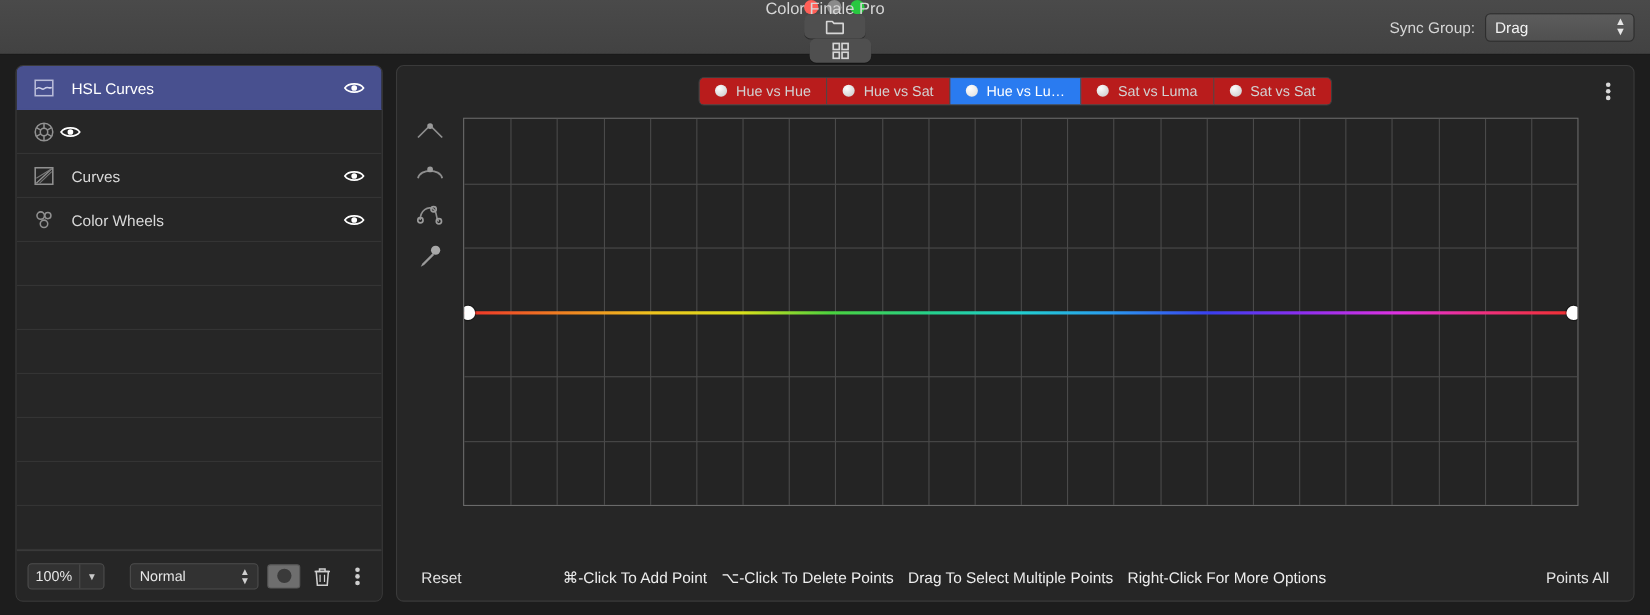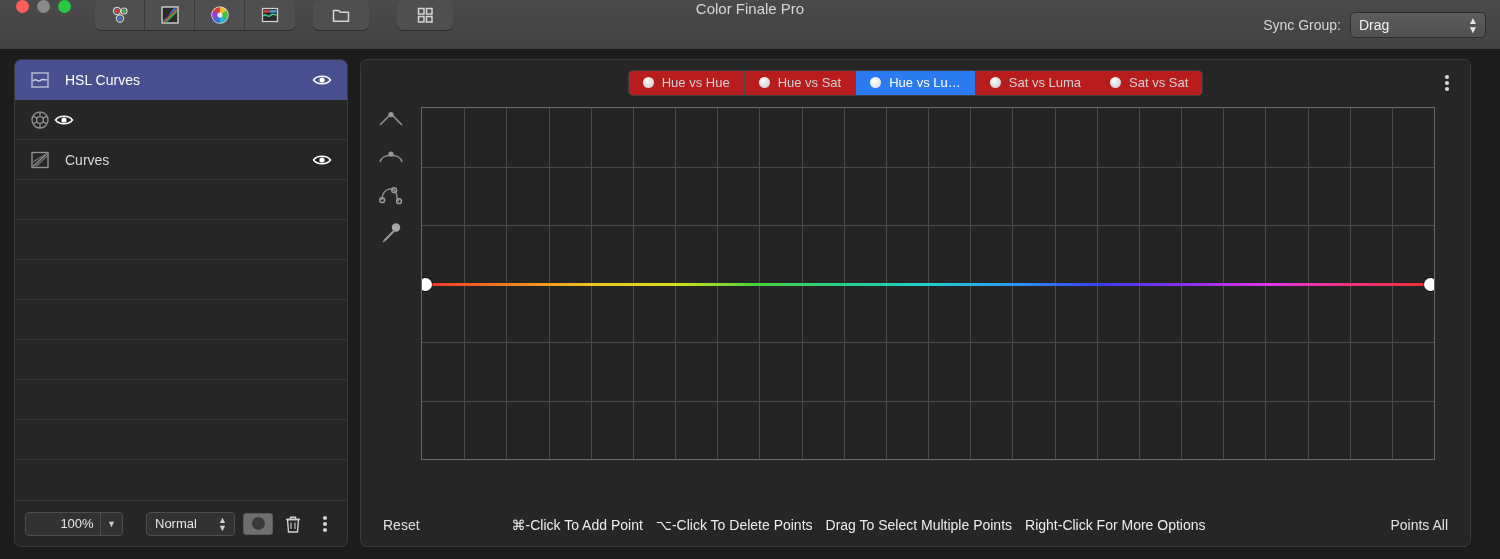--- a/index.html
+++ b/index.html
@@ -11,21 +11,22 @@
     -webkit-font-smoothing: antialiased;
   }
 
   
   .titlebar {
     position: relative;
     height: 50px;
     background: linear-gradient(180deg,#4a4a4a 0%,#424242 100%);
     border-bottom: 1px solid #1a1a1a;
     display: flex;
-    align-items: flex-start;
+    align-items: center;
+    flex-direction: column;
   }
   .traffic {
     display: flex; align-items: center; gap: 8px;
     margin-left: 16px;
   }
   .tl { width: 13px; height: 13px; border-radius: 50%; }
   .tl.close { background: #ff5f57; }
   .tl.min   { background: #8a8a8a; }
   .tl.max   { background: #28c840; }
 
@@ -86,21 +87,21 @@
   .sync-select .updown {
     position: absolute; right: 7px;
     font-size: 10px; line-height: 9px; color: #e8e8e8;
     text-align: center;
   }
 
   
   .body {
     display: flex;
     height: 509px;
-    padding: 9px 29px 12px 14px;
+    padding: 9px 14px 12px 14px;
     gap: 12px;
   }
 
   
   .sidebar {
     width: 334px;
     background: #262626;
     border: 1px solid #3a3a3a;
     border-radius: 7px;
     display: flex; flex-direction: column;
@@ -142,21 +143,21 @@
     display: flex; align-items: stretch;
     height: 24px;
     border: 1px solid #4d4d4d;
     border-radius: 4px;
     background: #323232;
     overflow: hidden;
   }
   .opacity-val {
     width: 46px;
     display: flex; align-items: center; justify-content: center;
-    font-size: 13px; color: #e6e6e6; margin-left: 28px;
+    font-size: 13px; color: #e6e6e6;
   }
   .opacity-arrow {
     width: 22px;
     border-left: 1px solid #4d4d4d;
     display: flex; align-items: center; justify-content: center;
     color: #c9c9c9; font-size: 9px;
     cursor: pointer;
   }
   .blend-select {
     flex: 1;
@@ -434,20 +435,36 @@
         </span>
         <span class="layer-name">Curves</span>
         <span class="eye">
           <svg width="20" height="14" viewBox="0 0 20 14">
             <path d="M1.5 7 C5 2, 15 2, 18.5 7 C15 12, 5 12, 1.5 7 Z" fill="none" stroke="#ffffff" stroke-width="1.5"></path>
             <circle cx="10" cy="7" r="2.6" fill="#ffffff"></circle>
           </svg>
         </span>
       </div>
 
+      <div class="layer-row">
+        <span class="layer-icon">
+          <svg width="22" height="22" viewBox="0 0 22 22">
+            <circle cx="8" cy="7" r="3.4" fill="none" stroke="#909090" stroke-width="1.4"></circle>
+            <circle cx="14.5" cy="7" r="2.8" fill="none" stroke="#909090" stroke-width="1.4"></circle>
+            <circle cx="11" cy="14.5" r="3.4" fill="none" stroke="#909090" stroke-width="1.4"></circle>
+          </svg>
+        </span>
+        <span class="layer-name">Color Wheels</span>
+        <span class="eye">
+          <svg width="20" height="14" viewBox="0 0 20 14">
+            <path d="M1.5 7 C5 2, 15 2, 18.5 7 C15 12, 5 12, 1.5 7 Z" fill="none" stroke="#ffffff" stroke-width="1.5"></path>
+            <circle cx="10" cy="7" r="2.6" fill="#ffffff"></circle>
+          </svg>
+        </span>
+      </div>
 
       <div class="layer-row empty"></div>
       <div class="layer-row empty"></div>
       <div class="layer-row empty"></div>
       <div class="layer-row empty"></div>
       <div class="layer-row empty"></div>
       <div class="layer-row empty"></div>
       <div class="layer-row empty"></div>
     </div>
 

